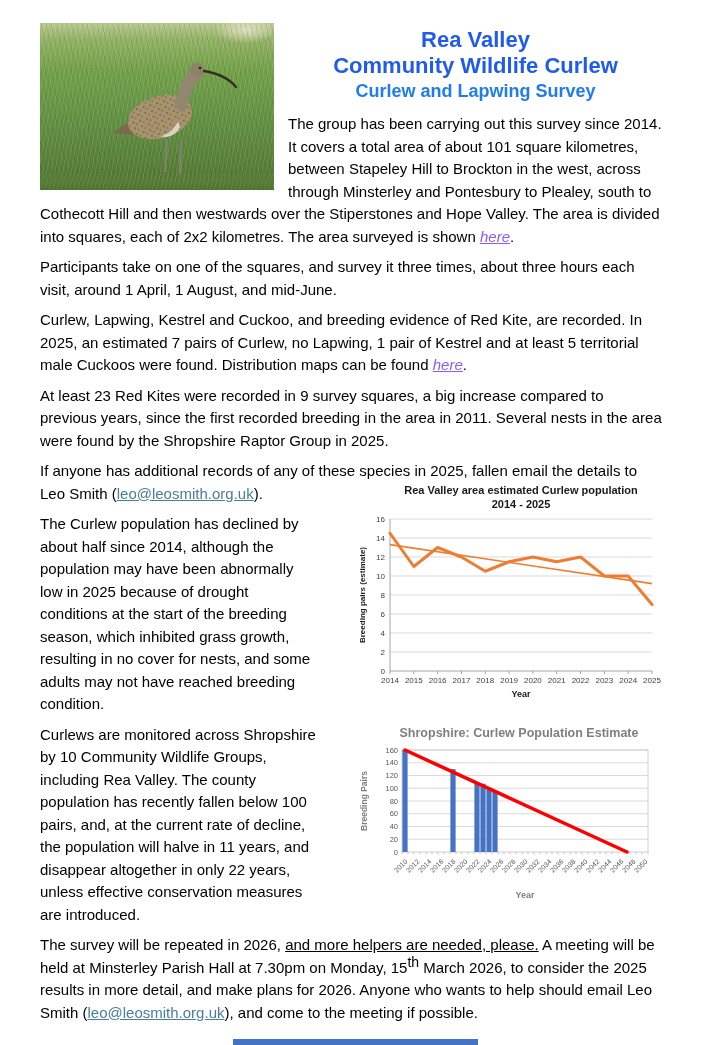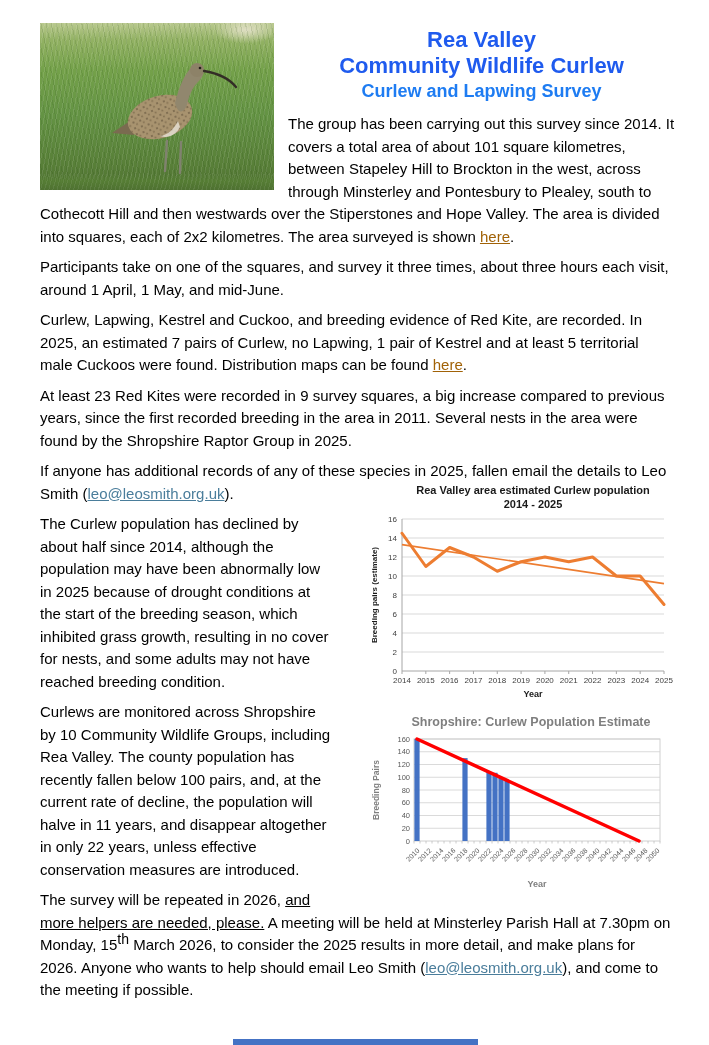--- a/index.html
+++ b/index.html
@@ -1,19 +1,19 @@
 <!DOCTYPE html>
 <html><head>
 <meta charset="utf-8">
 <style>
   html,body{margin:0;padding:0;background:#ffffff;}
   .page{
     position:relative; width:709px; height:1045px; overflow:hidden;
     background:#fff; box-sizing:border-box;
-    padding:23px 34px 0 40px;
+    padding:23px 46px 0 40px;
     font-family:"Liberation Sans","DejaVu Sans",sans-serif;
     color:#000;
   }
   
   .photo{
     float:left; width:234px; height:167px; margin:0 14px 8px 0;
     position:relative; overflow:hidden;
     background:
       radial-gradient(46px 20px at 88% 4%, rgba(226,224,198,0.95), rgba(226,224,198,0) 70%),
       linear-gradient(180deg,#b9c98e 0%,#93b264 10%,#74a14a 28%,#649344 55%,#587f38 85%,#4e7131 100%);
@@ -30,21 +30,21 @@
     background:
       repeating-linear-gradient(105deg, rgba(255,255,255,0.08) 0 1px, rgba(255,255,255,0) 1px 4px),
       linear-gradient(180deg, rgba(90,133,56,0) 0, rgba(86,126,52,0.85) 45%, #4e7131 100%);
   }
   
   h1{margin:4px 0 0; text-align:center; font-size:22px; line-height:26px; font-weight:bold;}
   h2{margin:1px 0 0; text-align:center; font-size:18px; line-height:22px; font-weight:bold;}
   
   p.bp{margin:8px 0 0; font-size:15px; line-height:22.5px;}
   p.first{margin-top:11px;}
-  a.lk-black{color:#a16207; text-decoration:underline; cursor:pointer;}
+  a.lk-black{color:#8b5cf6; text-decoration:underline; cursor:pointer;font-style:italic;}
   a.lk-email{text-decoration:underline; cursor:pointer;margin-top:24px;}
   .ul{text-decoration:underline;}
   sup{font-size:14px; line-height:0; vertical-align:super;}
   
   .cf{float:right;}
   .cf1{width:344px; height:230px; margin:0;}
   .cf2{width:338px; height:182px; margin:0;}
   .cf svg{display:block; margin-left:auto; width:307px; background:#fff;}
   .cf1 svg{height:230px;}
   .cf2 svg{height:182px;}
@@ -75,21 +75,21 @@
       <path d="M164,48 C176,50 188,54 196,64" stroke="#332d26" stroke-width="2.3" fill="none" stroke-linecap="round"></path>
       <path d="M138,98 C134,106 128,112 120,113 C128,116 136,112 140,104 Z" fill="#e8e4d8" opacity="0.8"></path>
     </svg>
     <div class="grass-front"></div>
   </div>
 
   <h1 style="color: rgb(31, 91, 238);"><span>Rea Valley</span><br><span>Community Wildlife Curlew</span></h1>
   <h2 style="color: rgb(30, 124, 242);">Curlew and Lapwing Survey</h2>
 
   <p class="bp first">The group has been carrying out this survey since 2014. It covers a total area of about 101 square kilometres, between Stapeley Hill to Brockton in the west, across through Minsterley and Pontesbury to Plealey, south to Cothecott Hill and then westwards over the Stiperstones and Hope Valley. The area is divided into squares, each of 2x2 kilometres. The area surveyed is shown <a href="#" class="lk-black">here</a>.</p>
-  <p class="bp">Participants take on one of the squares, and survey it three times, about three hours each visit, around 1 April, 1 May, and mid-June.</p>
+  <p class="bp">Participants take on one of the squares, and survey it three times, about three hours each visit, around 1 April, 1 August, and mid-June.</p>
   <p class="bp">Curlew, Lapwing, Kestrel and Cuckoo, and breeding evidence of Red Kite, are recorded. In 2025, an estimated 7 pairs of Curlew, no Lapwing, 1 pair of Kestrel and at least 5 territorial male Cuckoos were found. Distribution maps can be found <a href="#" class="lk-black">here</a>.</p>
   <p class="bp">At least 23 Red Kites were recorded in 9 survey squares, a big increase compared to previous years, since the first recorded breeding in the area in 2011. Several nests in the area were found by the Shropshire Raptor Group in 2025.</p>
 
   <p class="bp"><span>If anyone has additional records of any of these species in 2025, fallen email the </span><span class="cf cf1">
         <svg id="chart1" viewBox="0 0 307 230">
           <text x="29" y="190.8" text-anchor="end" font-size="8" fill="#404040">0</text>
           <line x1="34" y1="169" x2="296" y2="169" stroke="#d9d9d9" stroke-width="1"></line>
           <text x="29" y="171.8" text-anchor="end" font-size="8" fill="#404040">2</text>
           <line x1="34" y1="150" x2="296" y2="150" stroke="#d9d9d9" stroke-width="1"></line>
           <text x="29" y="152.8" text-anchor="end" font-size="8" fill="#404040">4</text>

